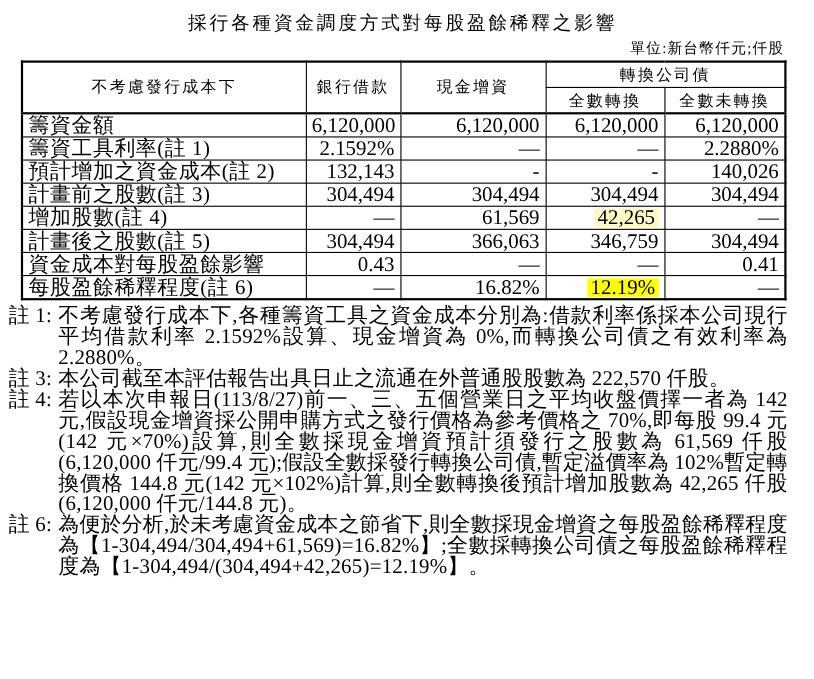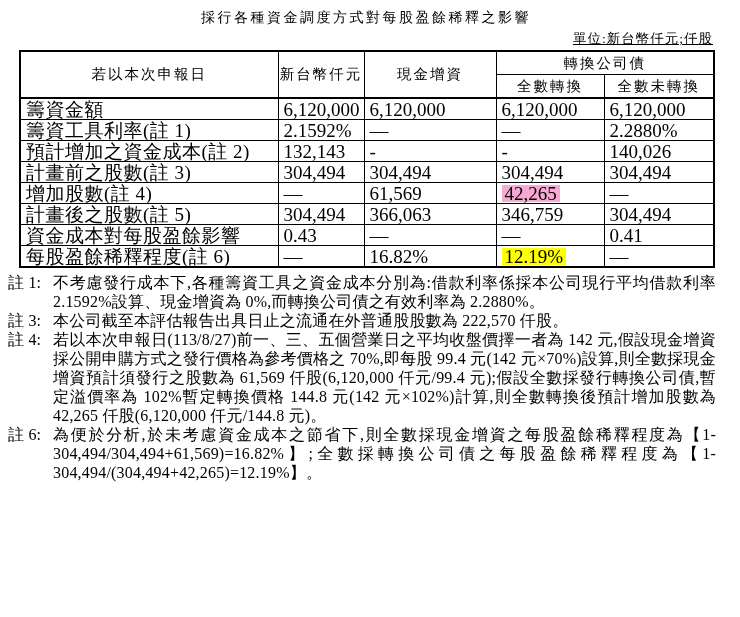--- a/index.html
+++ b/index.html
@@ -8,33 +8,32 @@
     position: relative;
     width: 740px; height: 617px;
     box-sizing: border-box;
     padding: 9px 27px 0 19px;
     overflow: hidden;
     background: #ffffff;
   }
   .doc-title {
     width: 694px;
     text-align: center;
-    font-size: 14px;
+    font-size: 17px;
     letter-spacing: 2.5px;
     margin: 0 0 3px 0;
     font-weight: normal;
     white-space: nowrap;
   }
   .unit {
     width: 694px;
     text-align: right;
     font-size: 13.5px;
     letter-spacing: 1px;
     margin: 0 0 2px 0;
-    text-decoration: underline;
   }
   table.fin {
     width: 694px;
     border-collapse: collapse;
     table-layout: fixed;
     border: 2px solid #000;
   }
   table.fin th, table.fin td {
     border: 1px solid #000;
     overflow: hidden;
@@ -48,26 +47,26 @@
     height: 20px;
     text-align: center;
   }
   table.fin tbody td {
     font-size: 19px;
     line-height: 17px;
     padding: 1.5px 5px;
     height: 17px;
   }
   td.lab { text-align: left; letter-spacing: 0.5px; padding-left: 4px; }
-  td.num { text-align: left; }
+  td.num { text-align: right; }
   table.fin tbody tr:first-child td { border-top: 2px solid #000; }
   table.fin tr.thick-top td { border-top: 1px solid #d946ef; }
   .hl { display: inline-block; padding: 0 3px; }
   .notes { margin-left: -11px; margin-top: 5px; width: 708px; }
-  .note { display: flex; font-size: 16px; line-height: 19px; letter-spacing: 0.2px; }
+  .note { display: flex; font-size: 19px; line-height: 19px; letter-spacing: 0.2px; }
   .note-label { flex: 0 0 45px; white-space: nowrap; }
   .note-text { flex: 1; text-align: justify; }
 </style>
 </head>
 <body>
 
 <div class="page">
 
   <div class="doc-title">採行各種資金調度方式對每股盈餘稀釋之影響</div>
 
@@ -76,22 +75,22 @@
   <table class="fin">
     <colgroup>
       <col style="width:258px">
       <col style="width:86px">
       <col style="width:132px">
       <col style="width:108px">
       <col style="width:110px">
     </colgroup>
     <thead>
       <tr>
-        <th rowspan="2">若以本次申報日</th>
-        <th rowspan="2">新台幣仟元</th>
+        <th rowspan="2">不考慮發行成本下</th>
+        <th rowspan="2">銀行借款</th>
         <th rowspan="2">現金增資</th>
         <th colspan="2">轉換公司債</th>
       </tr>
       <tr>
         <th>全數轉換</th>
         <th>全數未轉換</th>
       </tr>
     </thead>
     <tbody>
         <tr>
@@ -119,21 +118,21 @@
     <td class="lab">計畫前之股數(註 3)</td>
     <td class="num">304,494</td>
     <td class="num">304,494</td>
     <td class="num">304,494</td>
     <td class="num">304,494</td>
   </tr>
         <tr class="thick-top">
     <td class="lab">增加股數(註 4)</td>
     <td class="num">—</td>
     <td class="num">61,569</td>
-    <td class="num"><span class="hl" style="background: #f9a8d4;">42,265</span></td>
+    <td class="num"><span class="hl" style="background: #fef9c3;">42,265</span></td>
     <td class="num">—</td>
   </tr>
         <tr>
     <td class="lab">計畫後之股數(註 5)</td>
     <td class="num">304,494</td>
     <td class="num">366,063</td>
     <td class="num">346,759</td>
     <td class="num">304,494</td>
   </tr>
         <tr>

